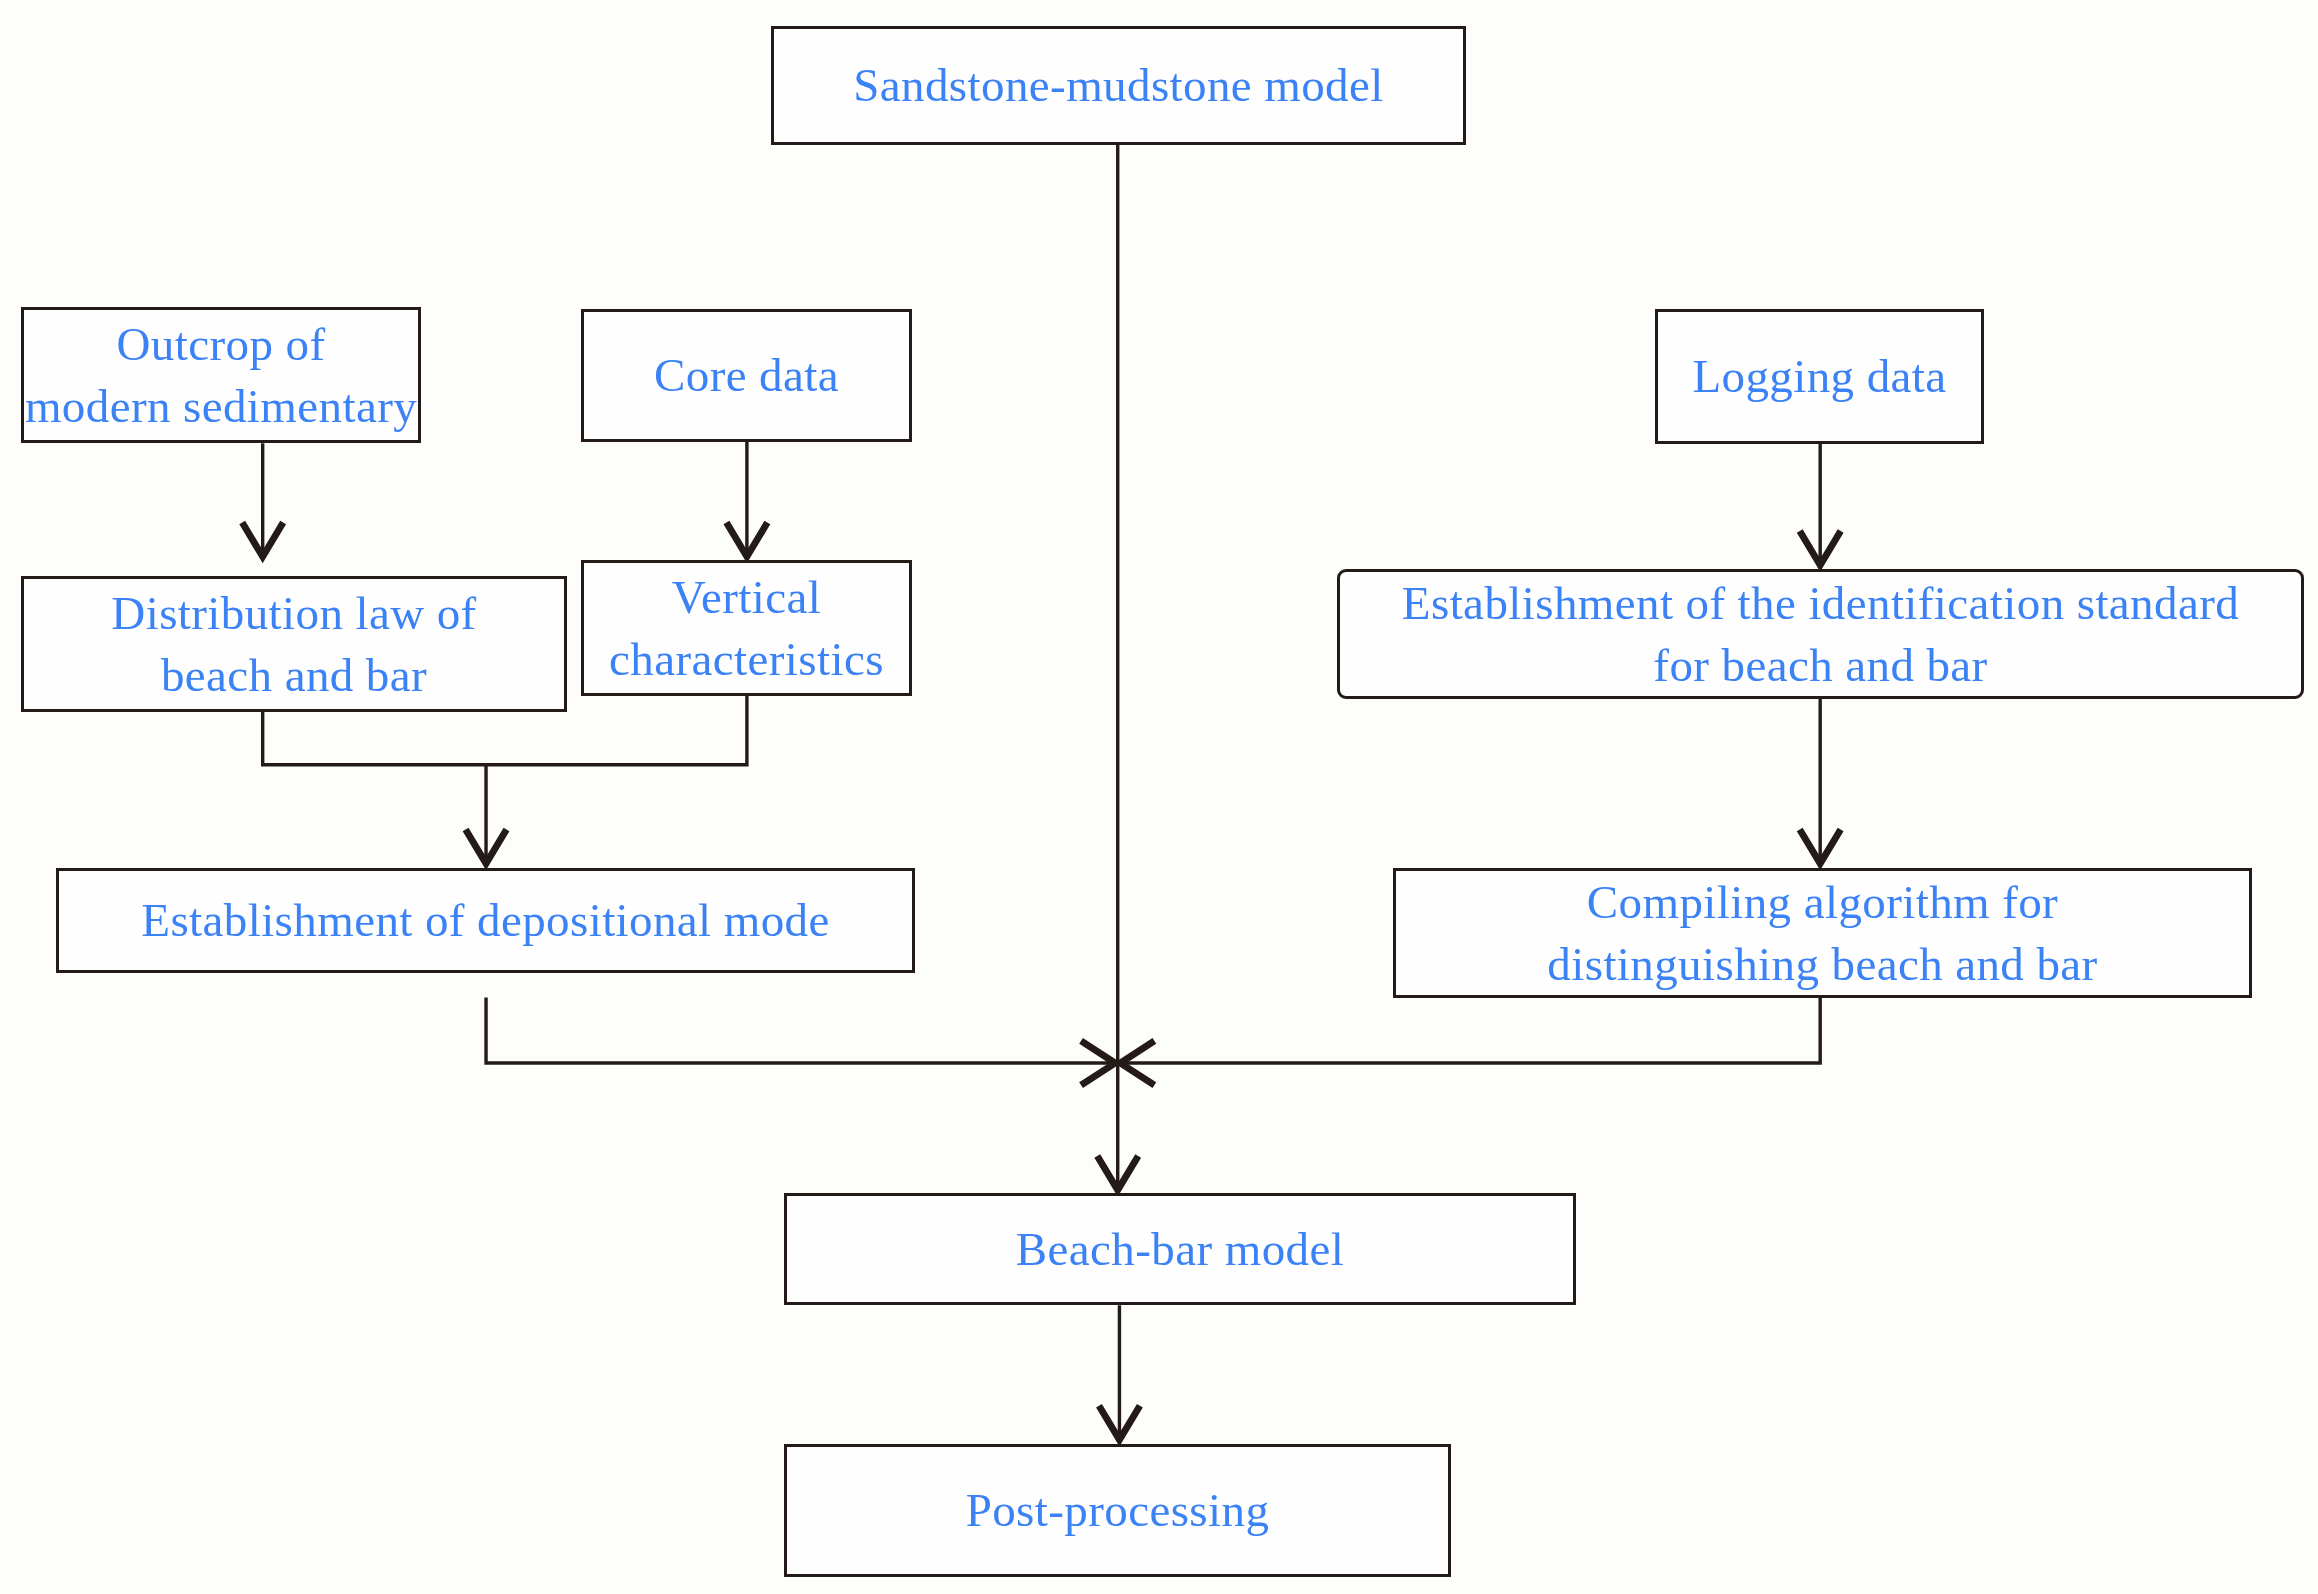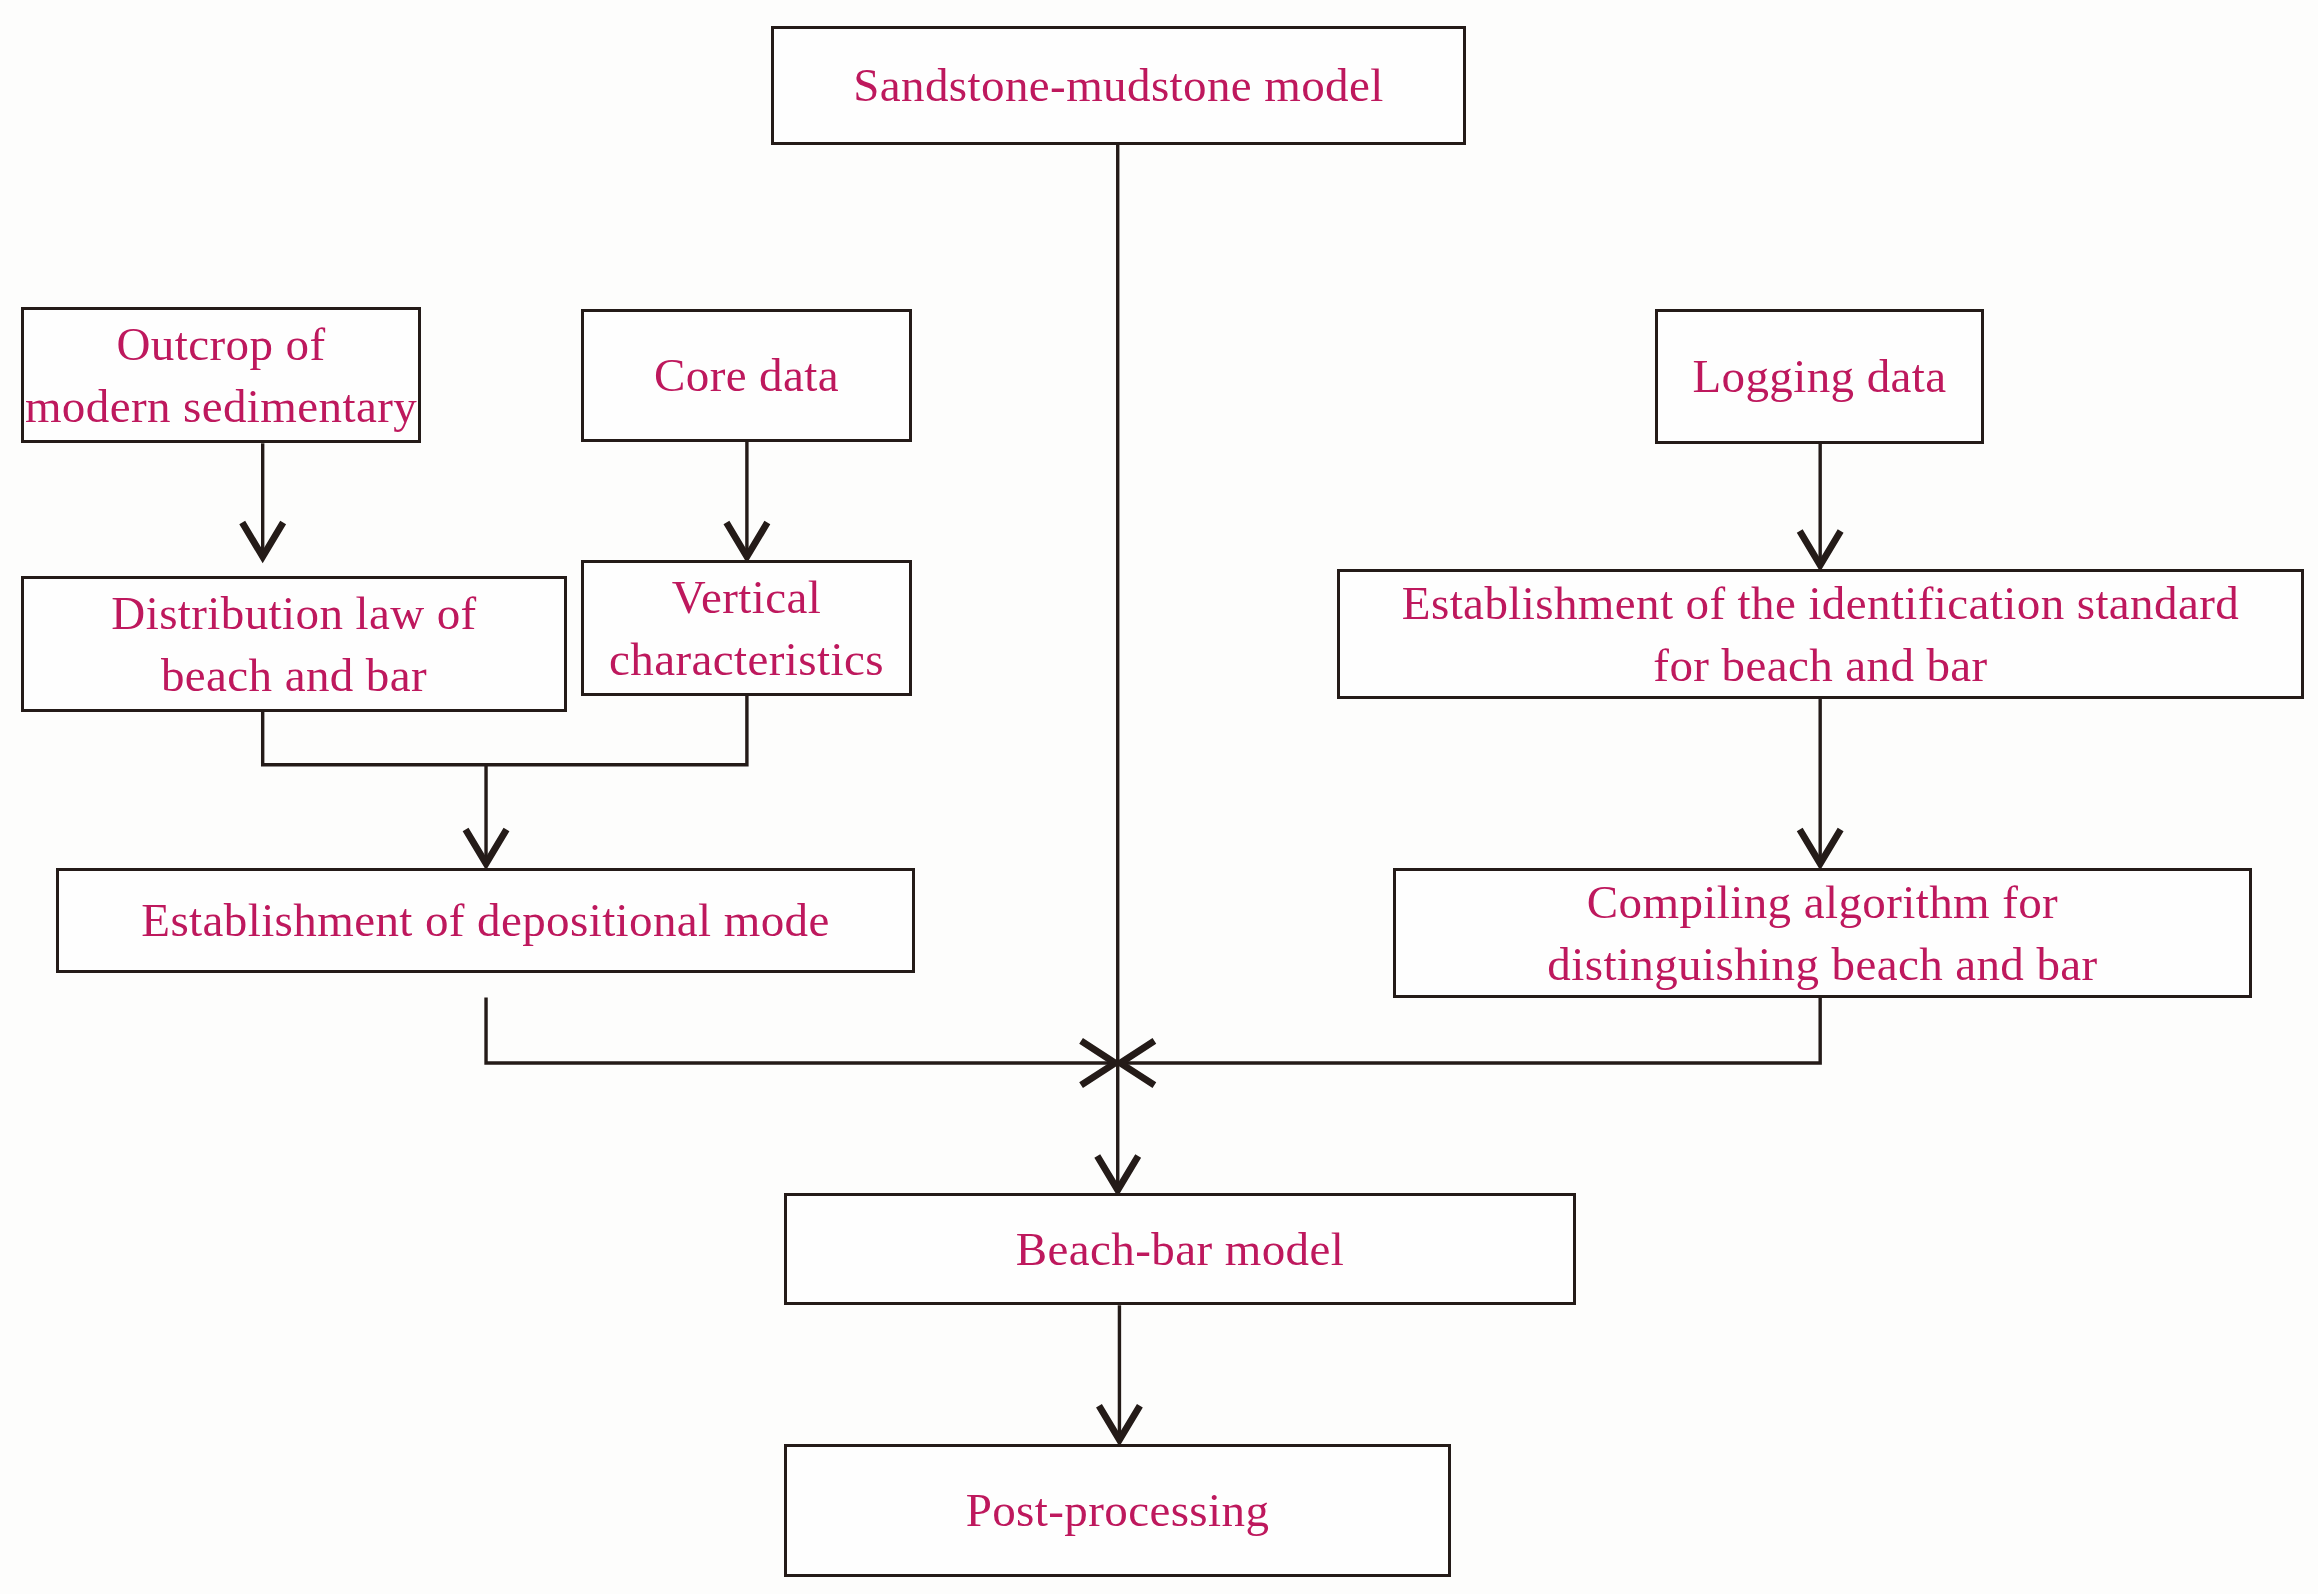--- a/index.html
+++ b/index.html
@@ -6,21 +6,21 @@
     margin: 0;
     padding: 0;
     background: #ffffff;
   }
   .canvas {
     position: relative;
     width: 2319px;
     height: 1595px;
     background: #fdfdfc;
     font-family: "Liberation Serif", "DejaVu Serif", serif;
-    color: #be185d;
+    color: #3b82f6;
     overflow: hidden;
   }
   svg.connectors {
     position: absolute;
     left: 0;
     top: 0;
     width: 2319px;
     height: 1595px;
   }
   .box {
@@ -96,21 +96,21 @@
   <div class="box" style="left:21px; top:576px; width:546px; height:136px;">
     <span class="label">Distribution law of
 beach and bar</span>
   </div>
 
   <div class="box" style="left:581px; top:560px; width:331px; height:136px;">
     <span class="label">Vertical
 characteristics</span>
   </div>
 
-  <div class="box" style="left:1337px; top:569px; width:967px; height:130px;">
+  <div class="box" style="left:1337px; top:569px; width:967px; height:130px;border-radius:9px;">
     <span class="label">Establishment of the identification standard
 for beach and bar</span>
   </div>
 
   <div class="box" style="left:56px; top:868px; width:859px; height:105px;">
     <span class="label">Establishment of depositional mode</span>
   </div>
 
   <div class="box" style="left:1393px; top:868px; width:859px; height:130px;">
     <span class="label">Compiling algorithm for

